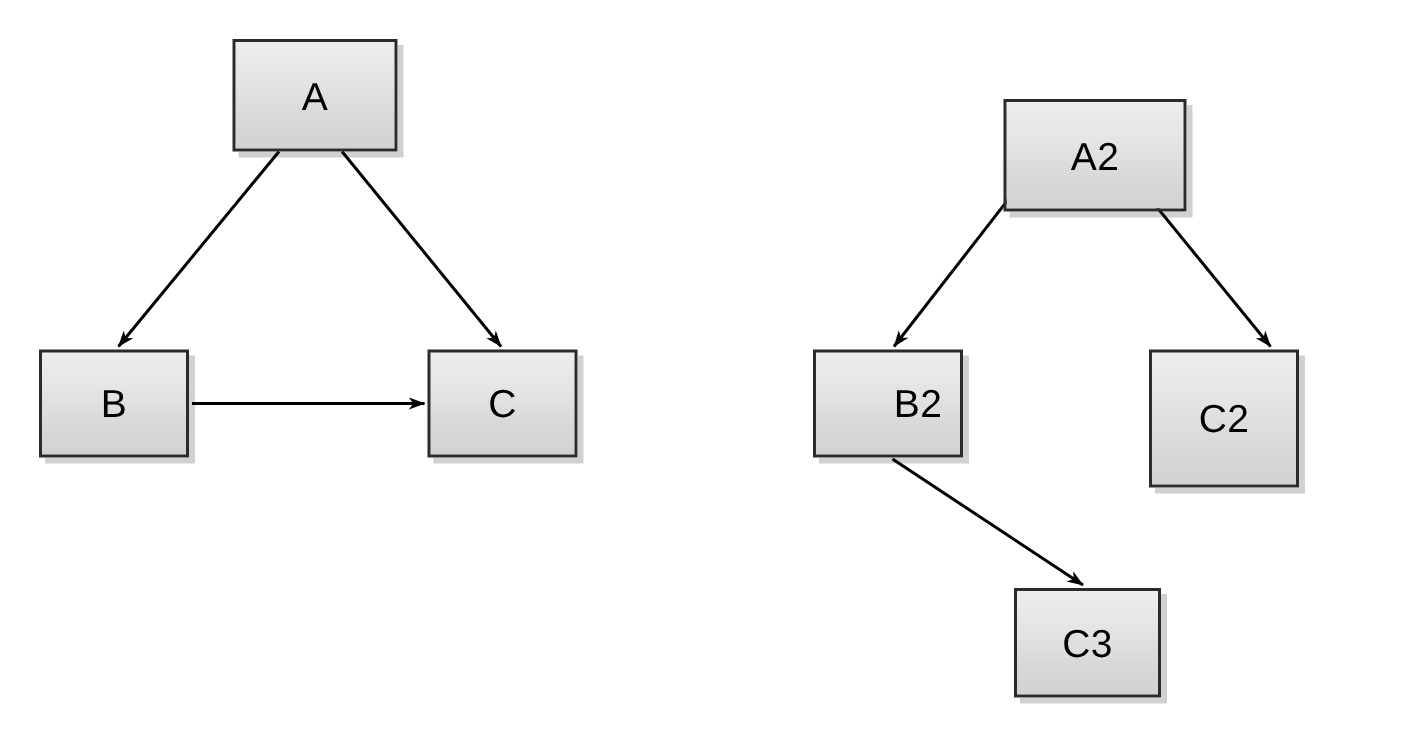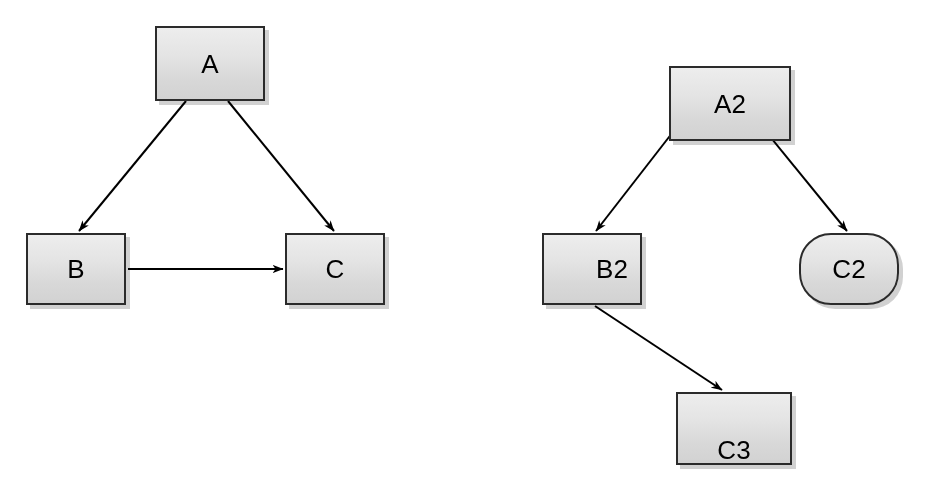--- a/index.html
+++ b/index.html
@@ -75,21 +75,21 @@
       </div>
       <div class="node" style="left: 285px; top: 233px; width: 100px; height: 72px;">
         <span class="node-label">C</span>
       </div>
       <div class="node" style="left: 669px; top: 26px; width: 122px; height: 75px; margin-top: 40px;">
         <span class="node-label">A2</span>
       </div>
       <div class="node" style="left: 542px; top: 233px; width: 100px; height: 72px; padding-left: 40px;">
         <span class="node-label">B2</span>
       </div>
-      <div class="node" style="left: 799px; top: 233px; width: 100px; height: 72px; border-radius: 32px;">
+      <div class="node" style="left: 766px; top: 233px; width: 100px; height: 92px;">
         <span class="node-label">C2</span>
       </div>
-      <div class="node" style="left: 676px; top: 392px; width: 116px; height: 73px; align-items: flex-end;">
+      <div class="node" style="left: 676px; top: 392px; width: 98px; height: 73px;">
         <span class="node-label">C3</span>
       </div>
     </div>
 
 </div>
 
 </body></html>

